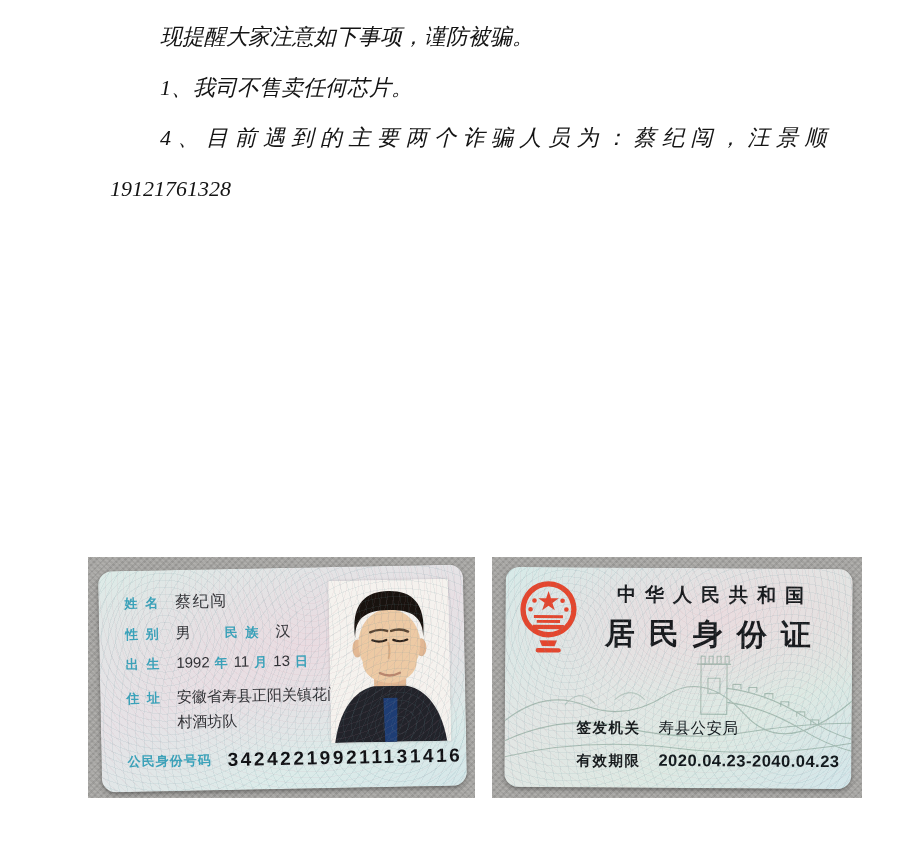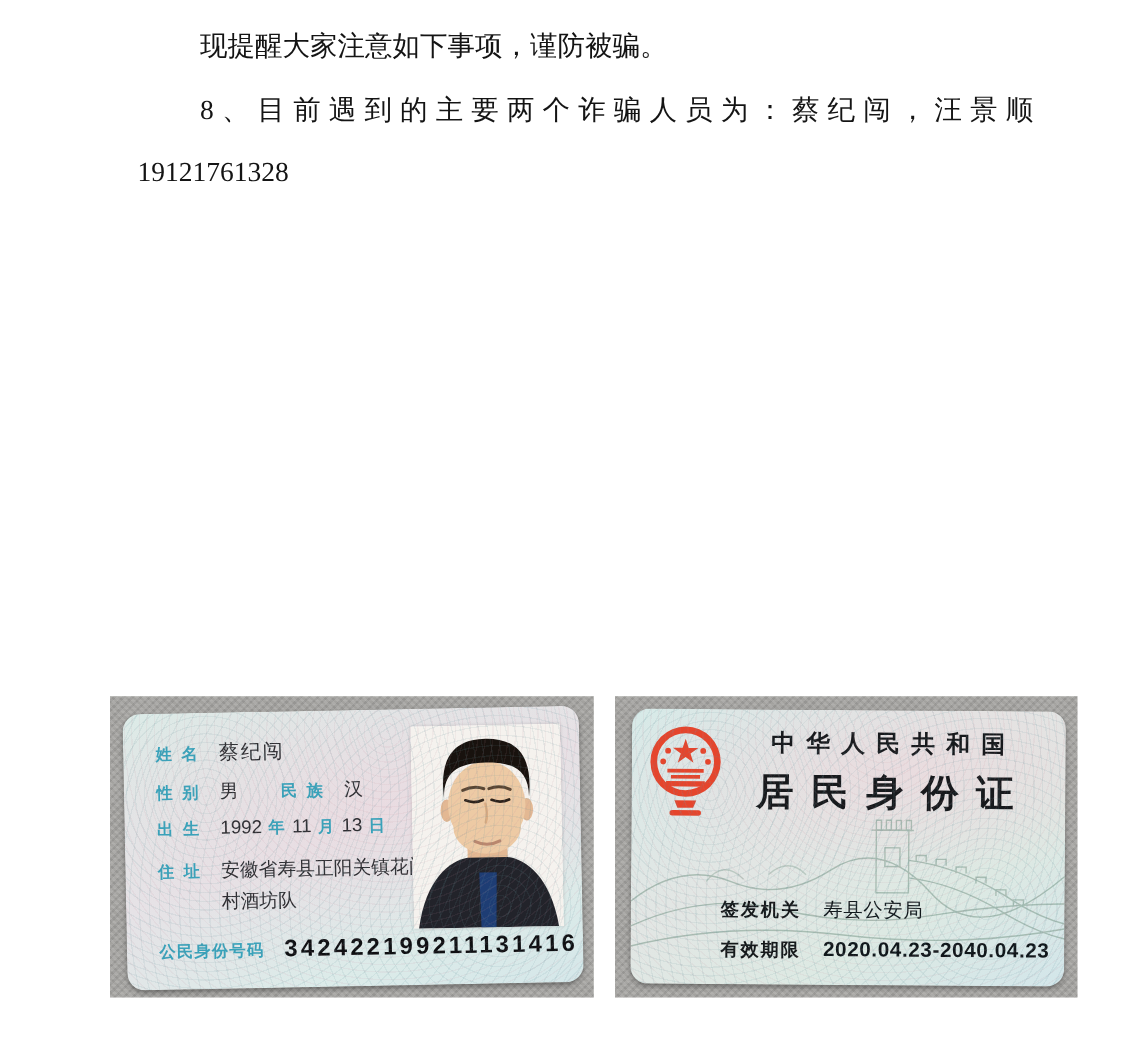--- a/index.html
+++ b/index.html
@@ -2,21 +2,21 @@
 <html><head>
 <meta charset="utf-8">
 <style>
   * { margin:0; padding:0; box-sizing:border-box; }
   html,body { width:916px; height:842px; background:#ffffff; overflow:hidden; }
   body { position:relative; font-family:"Liberation Serif","DejaVu Serif",serif; }
 
   
   .doc-text {
     position:absolute; top:12px; left:110px; width:748px;
-    font-size:22px; line-height:50.5px; color:#141414;
+    font-size:22px; line-height:50.5px; color:#141414;font-style:italic;
   }
   .doc-line { white-space:nowrap; }
   .indent { text-indent:50px; }
   .spread-sm { letter-spacing:2.5px; }
   .spread-lg { letter-spacing:6.5px; }
 
   
   .photos-row { position:absolute; top:557px; left:88px; display:flex; gap:17px; }
   .photo {
     position:relative; height:241px; overflow:hidden;
@@ -105,21 +105,22 @@
     font-family:"Liberation Sans","DejaVu Sans",sans-serif;
     font-size:15.5px; color:#10161a; letter-spacing:.5px; white-space:nowrap;
   }
   .valid-val { font-size:16.5px; font-weight:600; }
 </style>
 </head>
 <body>
 
 <div class="doc-text">
   <p class="doc-line indent">现提醒大家注意如下事项，谨防被骗。</p>
-  <p class="doc-line indent spread-lg">8、目前遇到的主要两个诈骗人员为：蔡纪闯，汪景顺</p>
+  <p class="doc-line indent">1、我司不售卖任何芯片。</p>
+  <p class="doc-line indent spread-lg">4、目前遇到的主要两个诈骗人员为：蔡纪闯，汪景顺</p>
   <p class="doc-line">19121761328</p>
 </div>
 
 <div class="photos-row">
 
   <figure class="photo photo-front">
     <div class="card card-front">
 
       <div class="f-row row-name">
         <span class="f-lbl">姓 名</span>

